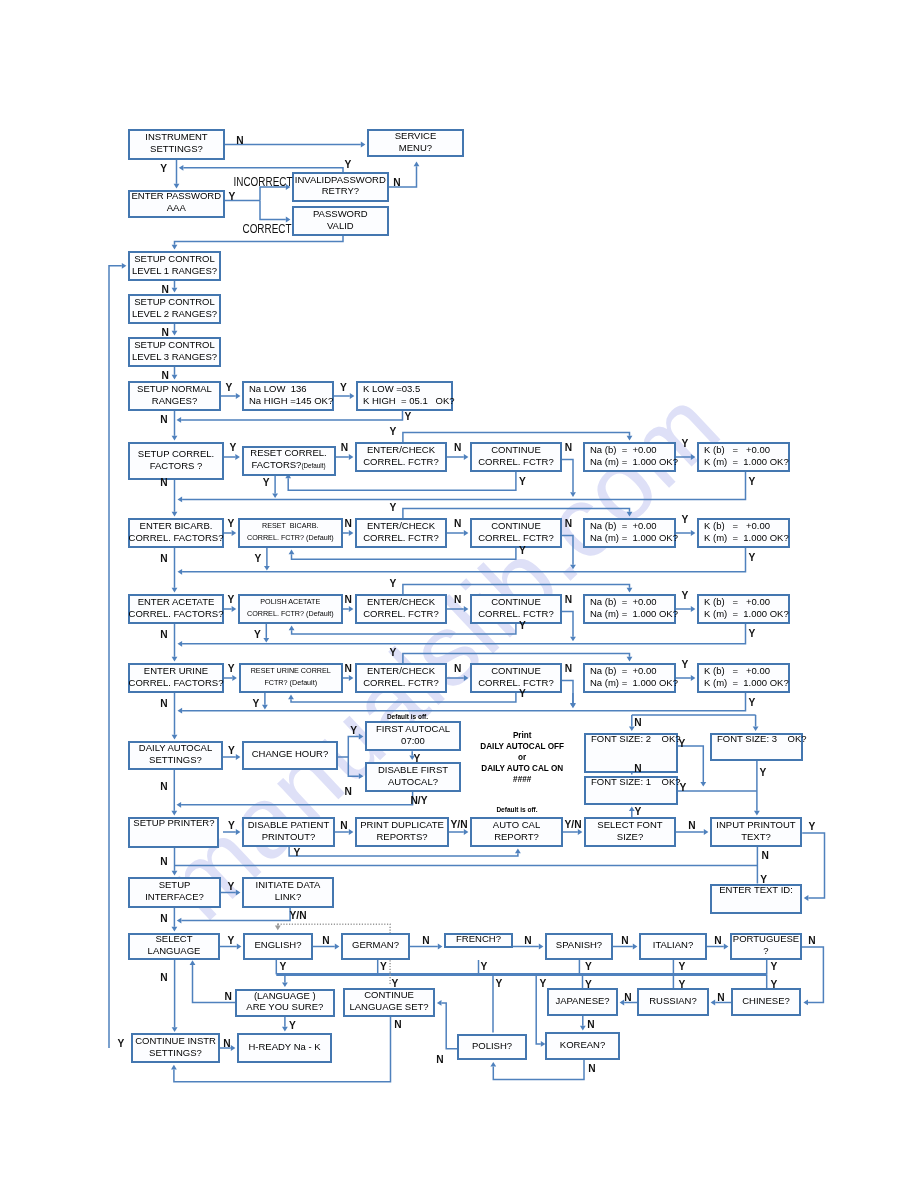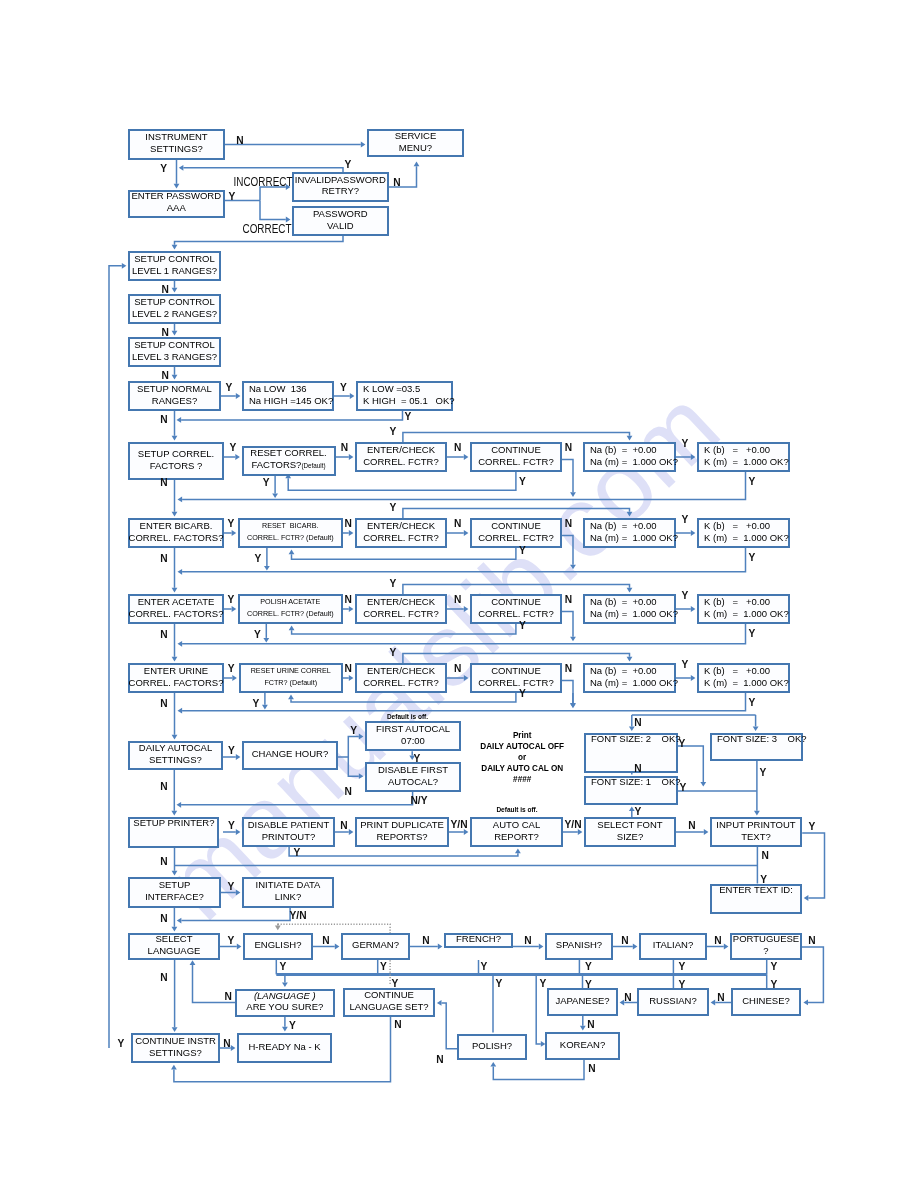--- a/index.html
+++ b/index.html
@@ -10,21 +10,21 @@
   #page{position:relative;width:918px;height:1188px;background:#fff;overflow:hidden;}
   #arrows{position:absolute;left:0;top:0;width:918px;height:1188px;}
   .box{position:absolute;box-sizing:border-box;border:2px solid #4477b0;
        background:#fcfdff;display:flex;flex-direction:column;
        align-items:center;justify-content:center;color:#000;padding-bottom:2.8px;
        font-size:9.5px;line-height:11.8px;text-align:center;white-space:nowrap;}
   .box.al{align-items:flex-start;text-align:left;padding-left:5px;}
   .box.tc{justify-content:flex-start;padding-top:0;padding-bottom:0;}
   .box.tc .ln:first-child{margin-top:-2.5px;}
   .box.fs-s{font-size:7.2px;}
-  .box.it .ln:first-child{font-style:italic;}
+  .box.it .ln:first-child{}
   .ln{white-space:pre;}
   .sm{font-size:6.3px;}
   .lbl{position:absolute;font-size:10.2px;font-weight:bold;color:#111;white-space:nowrap;
        transform:translate(-50%,-50%);}
   .lbl.wide{font-weight:normal;font-size:12.1px;transform:translate(-50%,-50%) scaleX(.82);}
   .note{position:absolute;font-size:6.5px;font-weight:bold;color:#000;white-space:nowrap;
        transform:translate(-50%,-50%);text-align:center;line-height:1.55;}
   .note.big{font-size:8.17px;line-height:1.35;}
   #wm{position:absolute;left:0;top:0;width:918px;height:1188px;pointer-events:none;
       overflow:hidden;z-index:0;}

